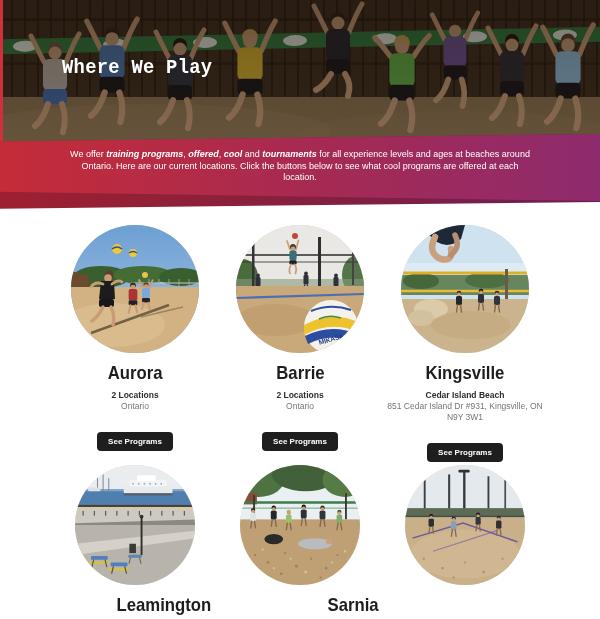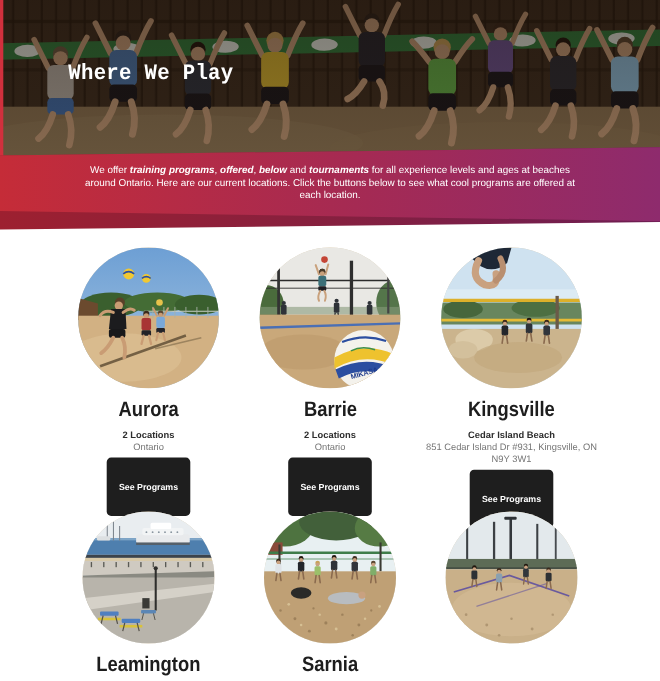--- a/index.html
+++ b/index.html
@@ -30,25 +30,25 @@
   
   .grid{display:grid;grid-template-columns:repeat(3,165px);justify-content:center;padding-top:13px;}
   .card{text-align:center;}
   .card.r1{height:240px;}
   .photo-circle{width:128px;height:128px;border-radius:50%;overflow:hidden;margin:0 auto;
     background:#d8cbb2;}
   .photo-circle svg{display:block;width:100%;height:100%;}
   .r2 .photo-circle{width:120px;height:120px;}
   .loc-name{margin-top:9px;font-size:19px;font-weight:bold;color:#1d1d1d;}
   .loc-name span{display:inline-block;transform:scaleX(.88);}
-  .r2 .loc-name{}
+  .r2 .loc-name{text-align:right;}
   .loc-bold{margin-top:6px;font-size:8.5px;font-weight:bold;color:#2d2d2d;}
   .loc-detail{margin:1px auto 0;max-width:162px;font-size:8.5px;color:#757575;line-height:11px;text-align:center;}
-  .see-btn{margin-top:4px;background:#1e1e1e;color:#fff;font-size:8px;font-weight:bold;
-    border:none;border-radius:4px;padding:22px 11px;cursor:pointer;font-family:inherit;}
+  .see-btn{margin-top:20px;background:#1e1e1e;color:#fff;font-size:8px;font-weight:bold;
+    border:none;border-radius:4px;padding:5px 11px;cursor:pointer;font-family:inherit;}
 </style>
 </head>
 <body>
 
 <header class="hero">
   <svg viewBox="0 0 600 150" preserveAspectRatio="none">
     <defs>
       <pattern id="slats" width="13" height="150" patternUnits="userSpaceOnUse">
         <rect width="11" height="150" fill="#3d2f20"></rect>
         <rect x="11" width="2" height="150" fill="#2a1f13"></rect>
@@ -175,21 +175,21 @@
     </g>
   </svg>
   <div class="overlay"></div>
   <div class="red-sliver"></div>
   <h1 class="hero-title">Where We Play</h1>
 </header>
 
 <section class="intro">
   <div class="intro-back"></div>
   <div class="intro-front"></div>
-  <p class="intro-text"><span>We offer </span><b>training programs</b><span>, </span><b>offered</b><span>, </span><b>below</b><span> and </span><b>tournaments</b><span> for all experience levels and ages at beaches around Ontario. Here are our current locations. Click the buttons below to see what cool programs are offered at each location.</span></p>
+  <p class="intro-text"><span>We offer </span><b>training programs</b><span>, </span><b>offered</b><span>, </span><b>cool</b><span> and </span><b>tournaments</b><span> for all experience levels and ages at beaches around Ontario. Here are our current locations. Click the buttons below to see what cool programs are offered at each location.</span></p>
 </section>
 
 <main class="grid">
 
   <div class="card r1">
     <div class="photo-circle">
       <svg viewBox="0 0 128 128">
         <defs>
             <linearGradient id="skyA" x1="0" y1="0" x2="0" y2="1">
           <stop offset="0" stop-color="#6d9fd4"></stop>

